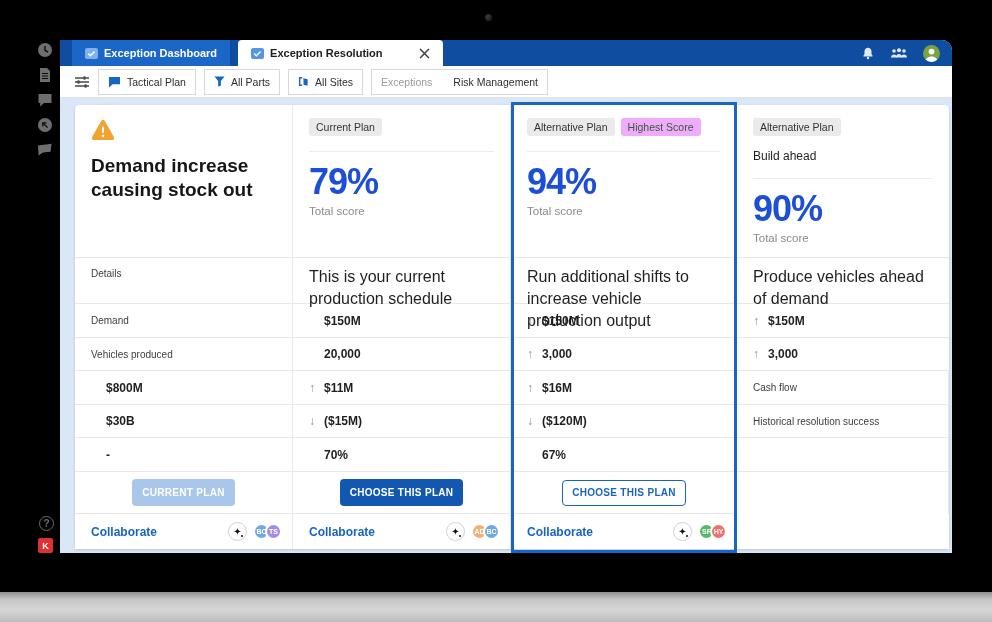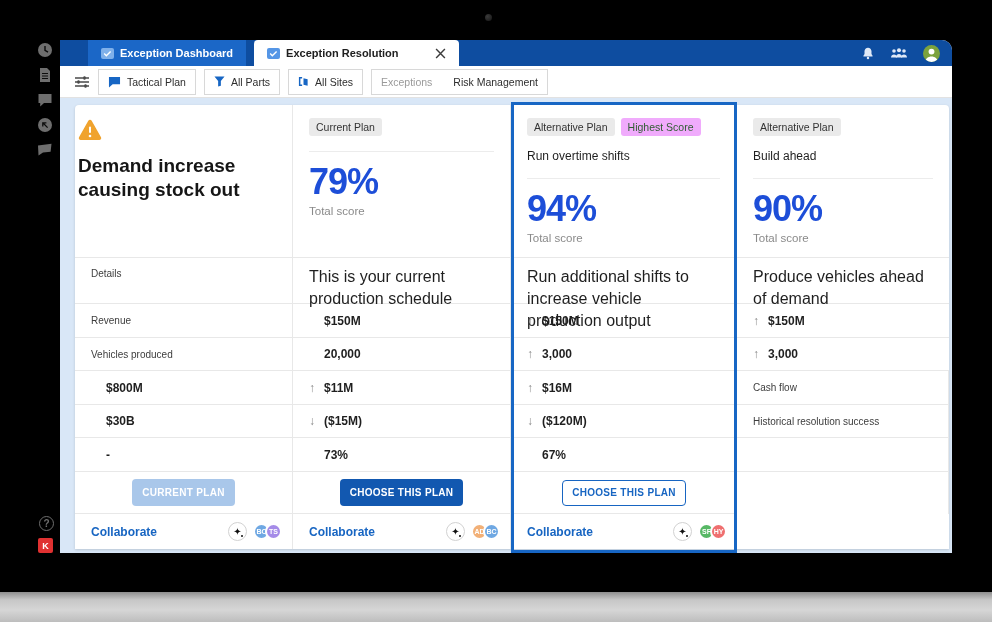--- a/index.html
+++ b/index.html
@@ -19,21 +19,21 @@
                  display:flex; align-items:center; justify-content:center; }
   .k-badge { position:absolute; left:38px; top:538px; width:15px; height:15px; background:#E03131;
              color:#fff; font-size:9px; font-weight:bold; border-radius:2px;
              display:flex; align-items:center; justify-content:center; }
 
   
   .screen { position:absolute; left:60px; top:40px; width:892px; height:513px; background:#fff;
             border-radius:0 10px 0 0; overflow:hidden; display:flex; flex-direction:column; }
 
   
-  .appbar { height:26px; background:#0E4DA0; display:flex; align-items:stretch; flex:0 0 auto;padding-left:16px; }
+  .appbar { height:26px; background:#0E4DA0; display:flex; align-items:stretch; flex:0 0 auto; }
   .appbar .spacer-l { width:12px; }
   .tab { display:flex; align-items:center; gap:6px; padding:0 13px; font-size:11px; font-weight:bold; cursor:default; }
   .tab.t-dash { background:#1B67C7; color:#fff; }
   .tab.t-res  { background:#fff; color:#202020; margin-left:8px; border-radius:4px 4px 0 0; }
   .tab .close-x { margin-left:30px; display:flex; }
   .appbar-right { margin-left:auto; display:flex; align-items:center; gap:15px; padding-right:12px; }
 
   
   .filterbar { height:32px; background:#fff; border-bottom:1px solid #e2e2e2; display:flex;
                align-items:center; gap:8px; padding-left:14px; flex:0 0 auto; }
@@ -49,21 +49,21 @@
           display:grid; grid-template-columns:218px 218px 226px 1fr;
           grid-template-rows:153px 46px 34px 33px 34px 33px 34px 42px 1fr; }
   .cell { border-right:1px solid #e8e8e8; border-bottom:1px solid #e8e8e8; min-width:0; }
   .cell.no-r { border-right:none; }
   .cell.no-b { border-bottom:none; }
 
   .hl-box { position:absolute; left:436px; top:-3px; width:226px; height:451px;
             border:3px solid #1766C4; pointer-events:none; z-index:5; }
 
   
-  .exc { padding:14px 20px 0 3px; }
+  .exc { padding:14px 20px 0 16px; }
   .exc-title { margin-top:9px; font-size:19px; font-weight:bold; color:#161616; line-height:1.28; }
 
   
   .ph { padding:13px 16px 0; }
   .badges { display:flex; gap:6px; }
   .badge { font-size:10.5px; font-weight:500; padding:3px 7px; border-radius:3px;
            background:#EAEAEA; color:#333; white-space:nowrap; }
   .badge.green { background:#f0abfc; color:#2F5D33; }
   .ph-desc { margin-top:13px; font-size:12px; font-weight:500; color:#1f1f1f; }
   .ph-div { border-top:1px solid #ececec; margin-top:15px; }
@@ -229,41 +229,40 @@
             </div>
           <div class="ph-div"></div>
           <div class="score">79%</div>
           <div class="score-cap">Total score</div>
         </div>
         <div class="cell ph">
           <div class="badges">
             <span class="badge">Alternative Plan</span>
             <span class="badge green">Highest Score</span>
           </div>
-          <div class="ph-desc">Run overtime shifts</div>
           <div class="ph-div"></div>
           <div class="score">94%</div>
           <div class="score-cap">Total score</div>
         </div>
         <div class="cell ph no-r">
           <div class="badges">
               <span class="badge">Alternative Plan</span>
             </div>
           <div class="ph-desc">Build ahead</div>
           <div class="ph-div"></div>
           <div class="score">90%</div>
           <div class="score-cap">Total score</div>
         </div>
 
         <div class="cell lbl">Details</div>
         <div class="cell det">This is your current production schedule</div>
         <div class="cell det">Run additional shifts to increase vehicle production output</div>
         <div class="cell det no-r">Produce vehicles ahead of demand</div>
 
-        <div class="cell lbl mid">Revenue</div>
+        <div class="cell lbl mid">Demand</div>
         <div class="cell metric">
             <span class="arrow"></span>
             <span class="mval">$150M</span>
           </div>
         <div class="cell metric">
             <span class="arrow">↑</span>
             <span class="mval">$150M</span>
           </div>
         <div class="cell metric no-r">
             <span class="arrow">↑</span>
@@ -311,21 +310,21 @@
             <span class="mval">($120M)</span>
           </div>
 
         <div class="cell lbl mid">Historical resolution success</div>
         <div class="cell metric">
             <span class="arrow"></span>
             <span class="mval">-</span>
           </div>
         <div class="cell metric">
             <span class="arrow"></span>
-            <span class="mval">73%</span>
+            <span class="mval">70%</span>
           </div>
         <div class="cell metric no-r">
             <span class="arrow"></span>
             <span class="mval">67%</span>
           </div>
 
         <div class="cell"></div>
         <div class="cell btn-cell">
           <button class="btn disabled">CURRENT PLAN</button>
         </div>

